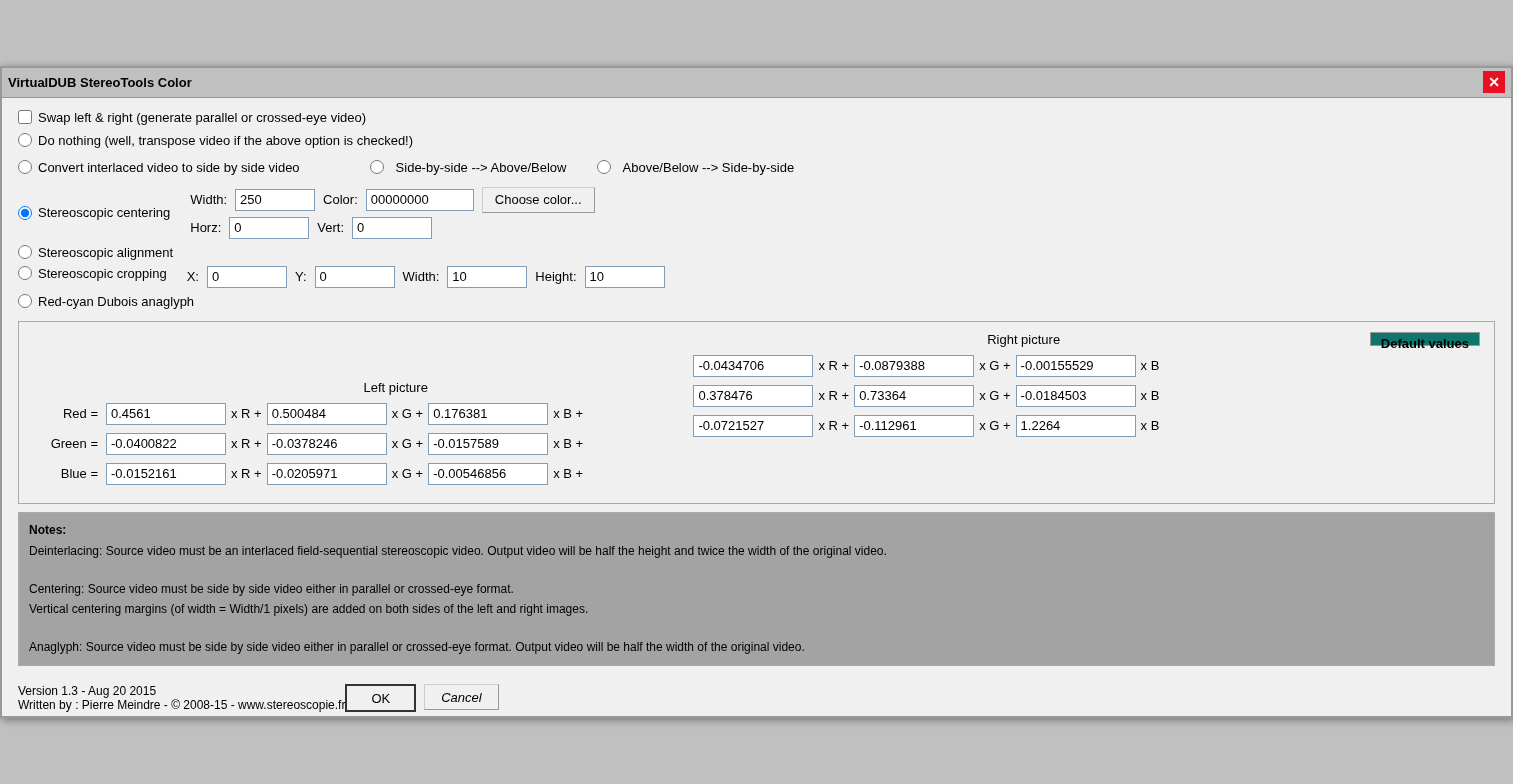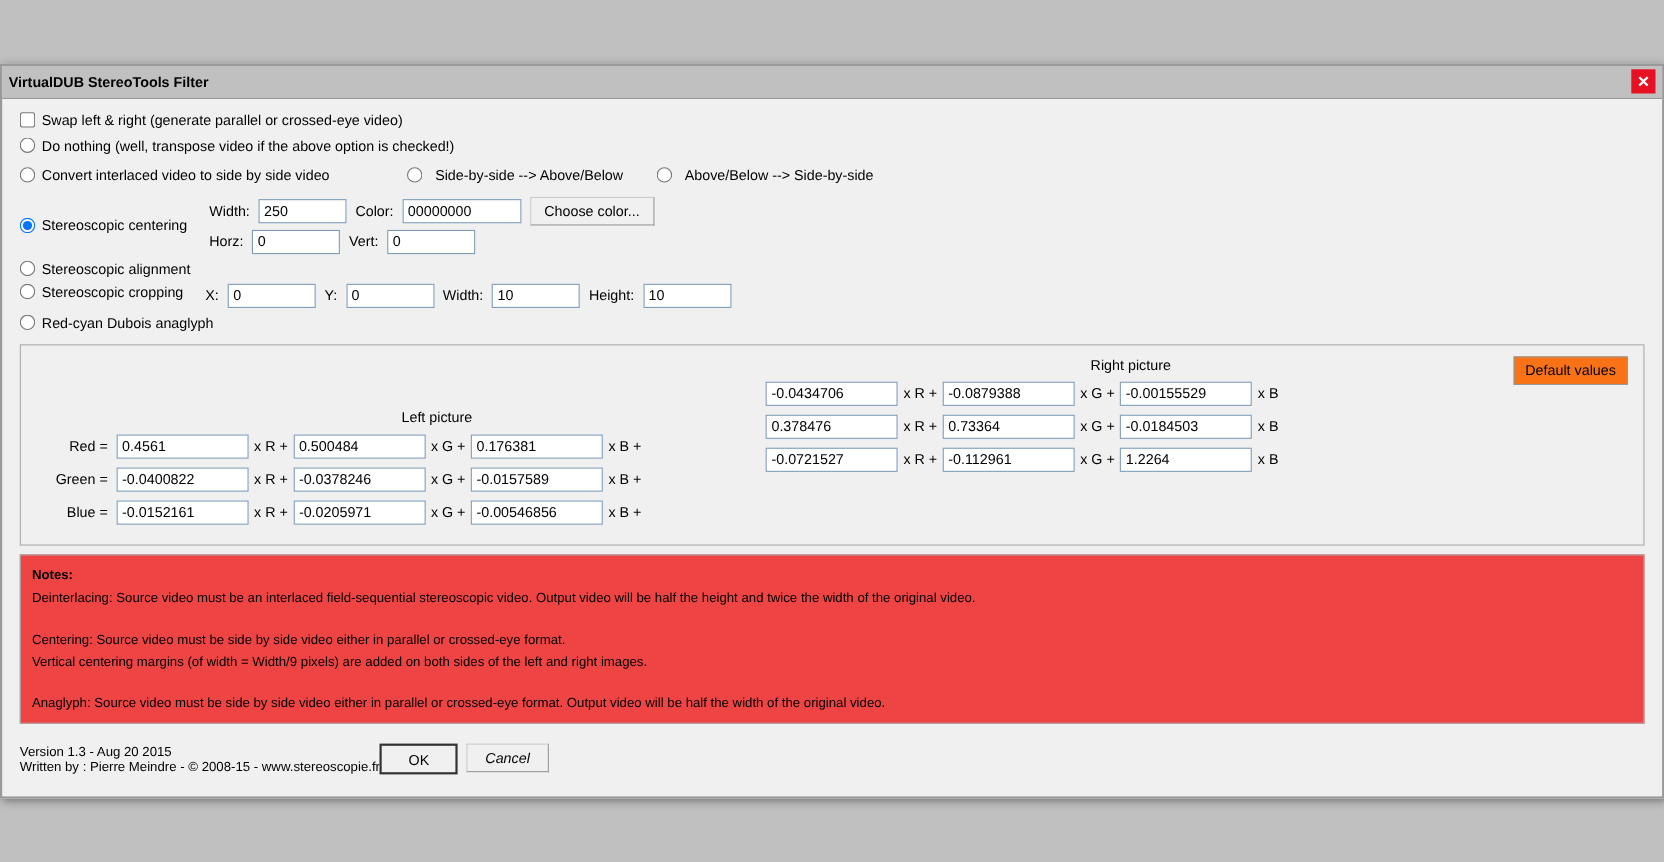--- a/index.html
+++ b/index.html
@@ -39,21 +39,21 @@
       width: 22px;
       height: 22px;
       font-size: 14px;
       cursor: pointer;
       display: flex;
       align-items: center;
       justify-content: center;
       font-weight: bold;
     }
     .content {
-      padding: 12px 16px 20px 16px;
+      padding: 12px 16px 4px 16px;
     }
     .row {
       display: flex;
       align-items: center;
       margin-bottom: 6px;
     }
     .checkbox-row {
       margin-bottom: 8px;
     }
     input[type="checkbox"] {
@@ -121,21 +121,21 @@
     .matrix-input {
       width: 120px;
       border: 1px solid #7f9db9;
       background: white;
       padding: 2px 4px;
       font-size: 12px;
       height: 22px;
     }
     .notes-section {
       border: 1px solid #aaa;
-      background: #ef4444;
+      background: #a3a3a3;
       padding: 8px 10px;
       margin-bottom: 18px;
       min-height: 120px;
       font-size: 12px;
       line-height: 1.6;
     }
     .notes-title {
       font-weight: bold;
       margin-bottom: 2px;
     }
@@ -149,48 +149,49 @@
     .footer-buttons { display: flex; gap: 8px; }
     .btn-ok {
       background: #f0f0f0;
       border: 2px solid #333;
       padding: 3px 24px;
       font-size: 13px;
       cursor: pointer;
       height: 28px;
     }
     .default-values-btn {
-      background: #f97316;
+      background: #0f766e;
       border: 1px solid #999;
       padding: 3px 10px;
       font-size: 13px;
       cursor: pointer;
-      height: 26px;
+      height: 14px;
       align-self: flex-end;
+      font-weight: bold;
     }
     .top-section {
       display: flex;
       gap: 30px;
       align-items: flex-start;
       margin-bottom: 6px;
     }
     .left-radios {
       display: flex;
       flex-direction: column;
       gap: 6px;
       flex: 1;
     }
   </style>
 </head>
 <body>
 
 <div class="window">
 
   <div class="title-bar">
-    <span class="title-bar-text">VirtualDUB StereoTools Filter</span>
+    <span class="title-bar-text">VirtualDUB StereoTools Color</span>
     <button class="title-bar-close">✕</button>
   </div>
 
   <div class="content">
 
     <div class="row checkbox-row">
       <input type="checkbox" id="swap" style="">
       <label for="swap">Swap left &amp; right (generate parallel or crossed-eye video)</label>
     </div>
 
@@ -352,21 +353,21 @@
         </div>
 
       </div>
     </div>
 
     <div class="notes-section">
       <div class="notes-title">Notes:</div>
       <div>Deinterlacing: Source video must be an interlaced field-sequential stereoscopic video. Output video will be half the height and twice the width of the original video.</div>
       <br>
       <div>Centering: Source video must be side by side video either in parallel or crossed-eye format.</div>
-      <div>Vertical centering margins (of width = Width/9 pixels) are added on both sides of the left and right images.</div>
+      <div>Vertical centering margins (of width = Width/1 pixels) are added on both sides of the left and right images.</div>
       <br>
       <div>Anaglyph: Source video must be side by side video either in parallel or crossed-eye format. Output video will be half the width of the original video.</div>
     </div>
 
     <div class="footer-row">
       <div class="footer-info">
         <div>Version 1.3 - Aug 20 2015</div>
         <div>Written by : Pierre Meindre - © 2008-15 - www.stereoscopie.fr</div>
       </div>
       <div class="footer-buttons">

